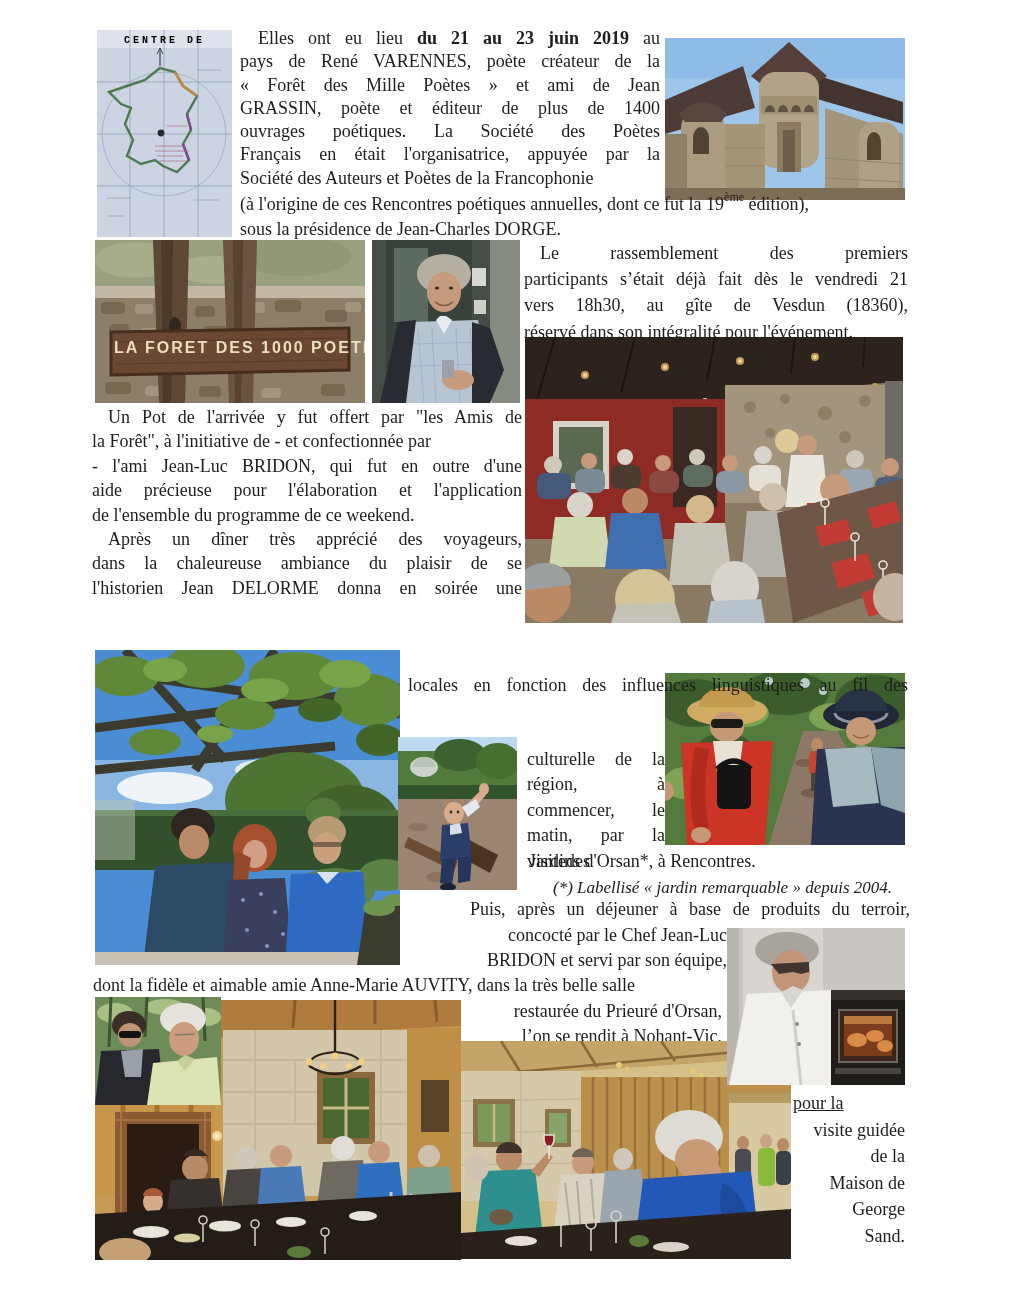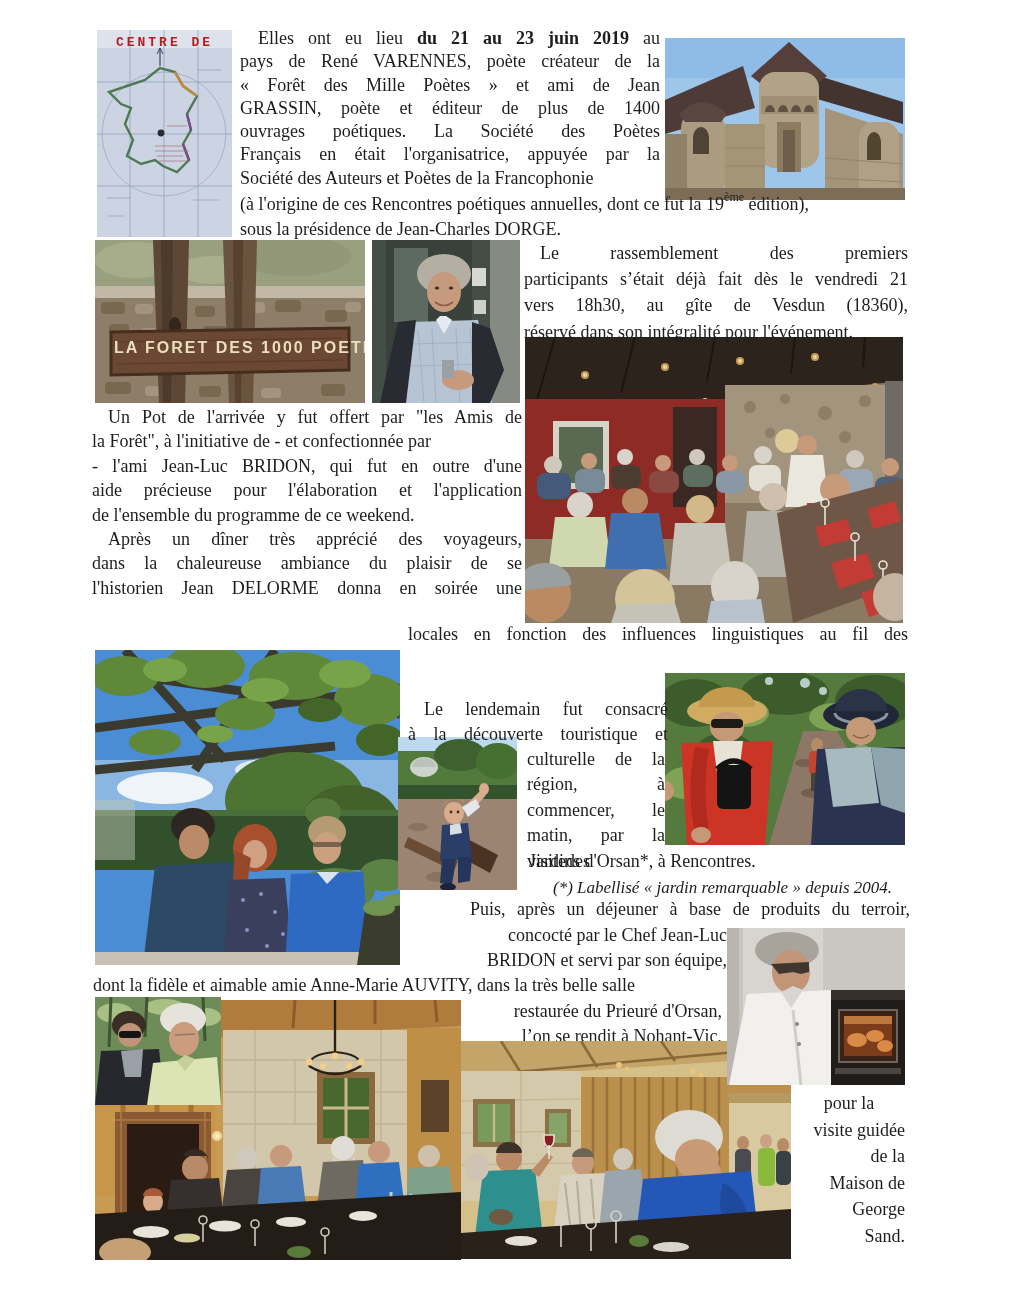--- a/index.html
+++ b/index.html
@@ -7,22 +7,22 @@
         font-family:"Liberation Serif","DejaVu Serif",serif;color:#1d1d1b;}
   .tb{position:absolute;font-size:18px;line-height:24.5px;}
   .line{text-align:left;}
   .j{text-align:justify;text-align-last:justify;}
   .rt{text-align:center;white-space:nowrap;}
   .it{font-style:italic;}
   .ph{position:absolute;overflow:hidden;}
   .ph svg{display:block;width:100%;height:100%;}
   .ph-label{position:absolute;z-index:5;}
   #map-label{top:5px;left:50%;transform:translateX(-50%);white-space:nowrap;
-     font-family:"Liberation Mono","DejaVu Sans Mono",monospace;font-size:13px;font-weight:bold;
-     letter-spacing:3px;color:#b91c1c;}
+     font-family:"Liberation Mono","DejaVu Sans Mono",monospace;font-size:10px;font-weight:bold;
+     letter-spacing:3px;color:#000000;}
   #sign-label{left:7%;right:4%;top:61%;text-align:center;color:#ecdfbe;
      font-family:"Liberation Sans","DejaVu Sans",sans-serif;font-weight:bold;
      font-size:16px;letter-spacing:2px;white-space:nowrap;}
   sup.ed{font-size:12px;vertical-align:9px;line-height:0;}
 </style>
 </head>
 <body>
 
 <div class="page">
 
@@ -712,46 +712,42 @@
     <div class="line j" style="text-indent:16px;">Un Pot de l'arrivée y fut offert par "les Amis de</div>
     <div class="line">la Forêt", à l'initiative de - et confectionnée par</div>
     <div class="line j">- l'ami Jean-Luc BRIDON, qui fut en outre d'une</div>
     <div class="line j">aide précieuse pour l'élaboration et l'application</div>
     <div class="line">de l'ensemble du programme de ce weekend.</div>
     <div class="line j" style="text-indent:16px;">Après un dîner très apprécié des voyageurs,</div>
     <div class="line j">dans la chaleureuse ambiance du plaisir de se</div>
     <div class="line j">l'historien Jean DELORME donna en soirée une</div>
   </div>
 
-  <div class="tb" style="left:408px;top:622px;width:500px;line-height:25px;">
+  <div class="tb" style="left:408px;top:673px;width:500px;line-height:25px;">
     <div class="line j">locales en fonction des influences linguistiques au fil des</div>
-  </div>
-  <div class="tb" style="left:408px;top:697px;width:260px;line-height:25px;">
-    <div class="line j" style="text-indent:16px;">Le lendemain fut consacré</div>
-    <div class="line j">à la découverte touristique et</div>
   </div>
   <div class="tb" style="left:527px;top:747px;width:138px;line-height:25.4px;">
     <div class="line j">culturelle de la</div>
     <div class="line j">région, à</div>
     <div class="line j">commencer, le</div>
     <div class="line j">matin, par la</div>
     <div class="line">visitedes</div>
   </div>
   <div class="tb" style="left:529px;top:849px;white-space:nowrap;">Jardins d'Orsan*, à Rencontres.</div>
   <div class="tb it" style="left:553px;top:876px;font-size:17px;white-space:nowrap;">(*) Labellisé « jardin remarquable » depuis 2004.</div>
 
   <div class="tb j" style="left:458px;top:897px;width:452px;text-indent:12px;">Puis, après un déjeuner à base de produits du terroir,</div>
   <div class="tb rt" style="right:283px;top:923px;">concocté par le Chef Jean-Luc</div>
   <div class="tb rt" style="right:283px;top:948px;">BRIDON et servi par son équipe,</div>
   <div class="tb" style="left:93px;top:973px;white-space:nowrap;">dont la fidèle et aimable amie Anne-Marie AUVITY, dans la très belle salle</div>
   <div class="tb rt" style="right:288px;top:999px;">restaurée du Prieuré d'Orsan,</div>
   <div class="tb rt" style="right:288px;top:1024px;">l’on se rendit à Nohant-Vic,</div>
 
   <div class="tb" style="left:793px;top:1090px;width:112px;line-height:26.5px;text-align:right;">
-    <div class="line" style="text-align:center;">pour la</div>
+    <div class="line" style="text-align:left;text-decoration:underline;">pour la</div>
     <div class="line" style="text-align:right;">visite guidée</div>
     <div class="line" style="text-align:right;">de la</div>
     <div class="line" style="text-align:right;">Maison de</div>
     <div class="line" style="text-align:right;">George</div>
     <div class="line" style="text-align:right;">Sand.</div>
   </div>
 
 </div>
 
 </body></html>

